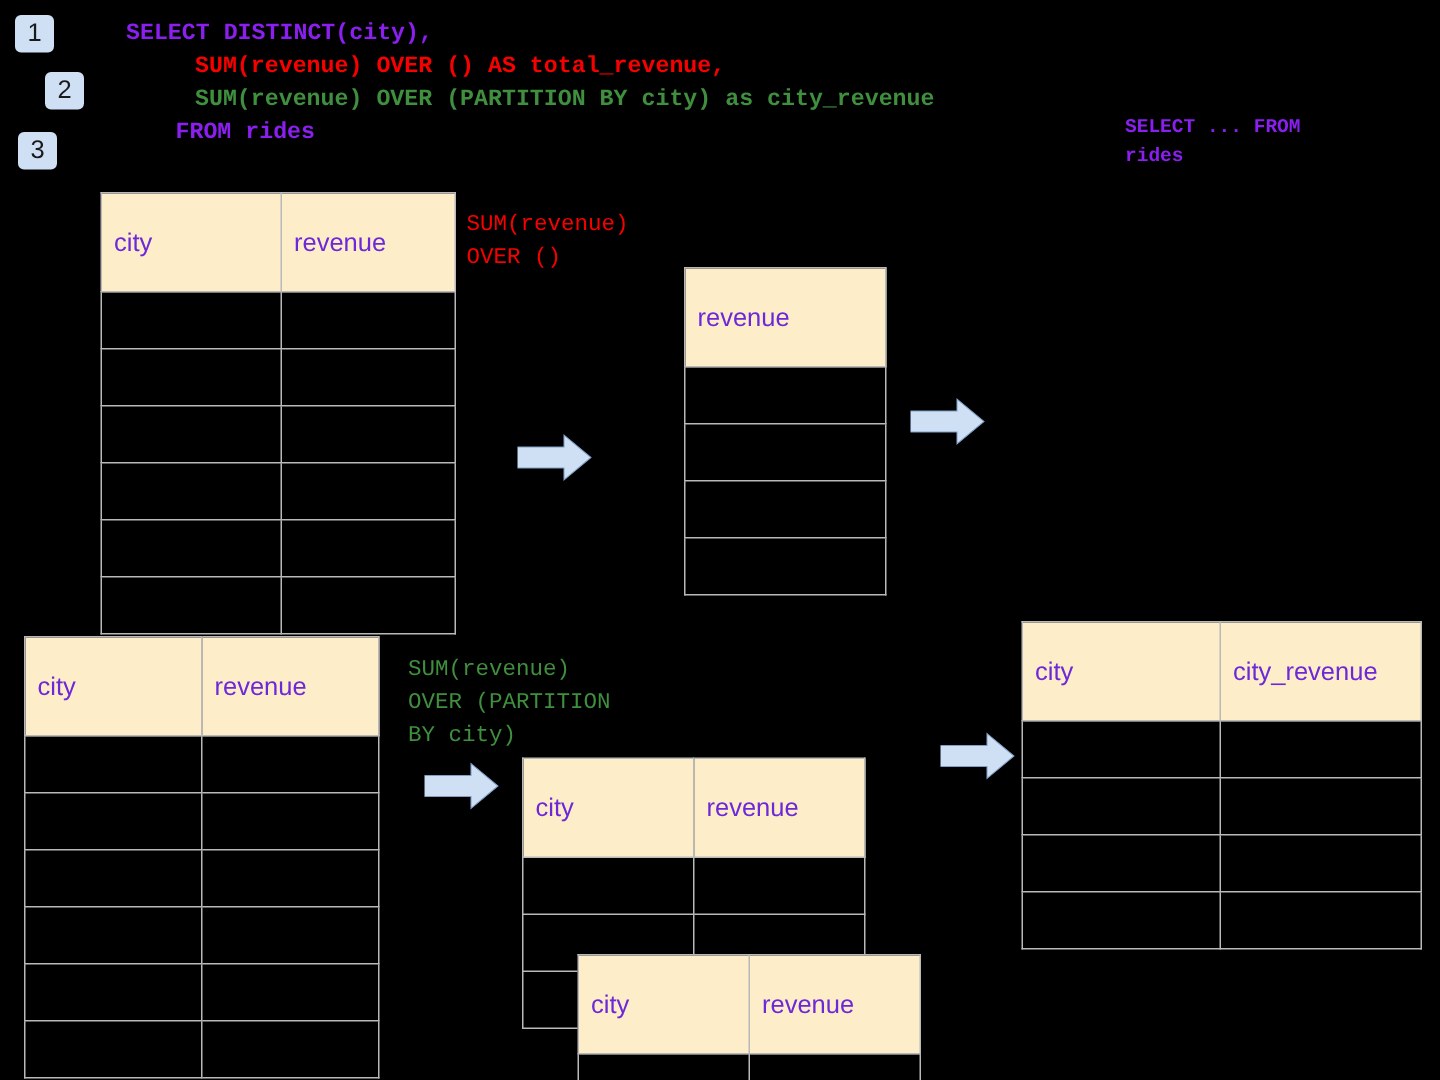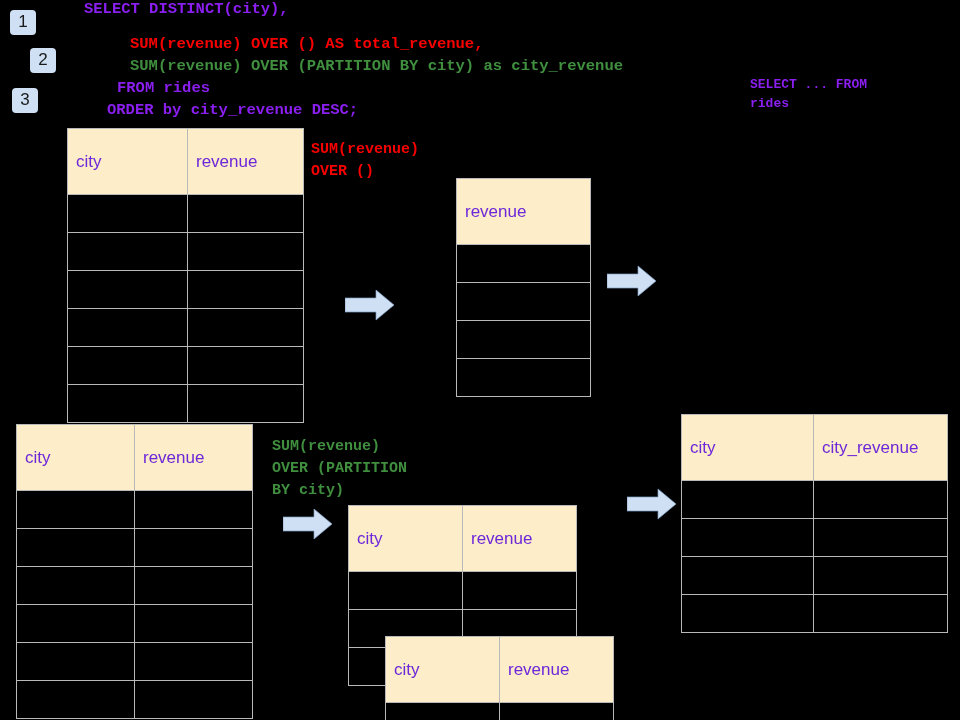--- a/index.html
+++ b/index.html
@@ -28,21 +28,21 @@
 
   
   .sql{
     position:absolute;
     font-family:"Liberation Mono","DejaVu Sans Mono",monospace;
     font-size:15.5px;
     font-weight:bold;
     letter-spacing:0px;
     white-space:pre;
   }
-  #sql-l1{left:84px;top:0;color:#8a1ff0;}
+  #sql-l1{left:84px;top:13px;color:#8a1ff0;}
   #sql-l2{left:130px;top:35px;color:#f80000;}
   #sql-l3{left:130px;top:57px;color:#3f8f3f;}
   #sql-l4{left:107px;top:79px;color:#8a1ff0;margin-left:10px;}
   #sql-l5{left:107px;top:101px;color:#8a1ff0;}
 
   .sidenote{
     position:absolute;
     font-family:"Liberation Mono","DejaVu Sans Mono",monospace;
     font-size:13px;
     font-weight:bold;
@@ -50,21 +50,21 @@
     white-space:pre;
     line-height:19px;
   }
   #sidenote1{left:750px;top:38px;margin-top:37px;}
 
   
   .annot{
     position:absolute;
     font-family:"Liberation Mono","DejaVu Sans Mono",monospace;
     font-size:15px;
-    font-weight:bold;
+    font-weight:normal;
     white-space:pre;
     line-height:22px;
   }
   #annot-red{left:311px;top:139px;color:#f80000;}
   #annot-green{left:272px;top:436px;color:#3f8f3f;}
 
   
   .tbl{
     position:absolute;
     border-collapse:collapse;
@@ -125,21 +125,20 @@
 <div class="canvas">
 
   <div class="badge" id="badge1">1</div>
   <div class="badge" id="badge2">2</div>
   <div class="badge" id="badge3">3</div>
 
   <div class="sql" id="sql-l1">SELECT DISTINCT(city),</div>
   <div class="sql" id="sql-l3">SUM(revenue) OVER (PARTITION BY city) as city_revenue</div>
   <div class="sql" id="sql-l2">SUM(revenue) OVER () AS total_revenue,</div>
   <div class="sql" id="sql-l4">FROM rides</div>
-  <div class="sql" id="sql-l5">ORDER by city_revenue DESC;</div>
 
   <div class="sidenote" id="sidenote1">SELECT ... FROM
 rides</div>
 
   <div class="annot" id="annot-red">SUM(revenue)
 OVER ()</div>
   <div class="annot" id="annot-green">SUM(revenue)
 OVER (PARTITION
 BY city)</div>
 

